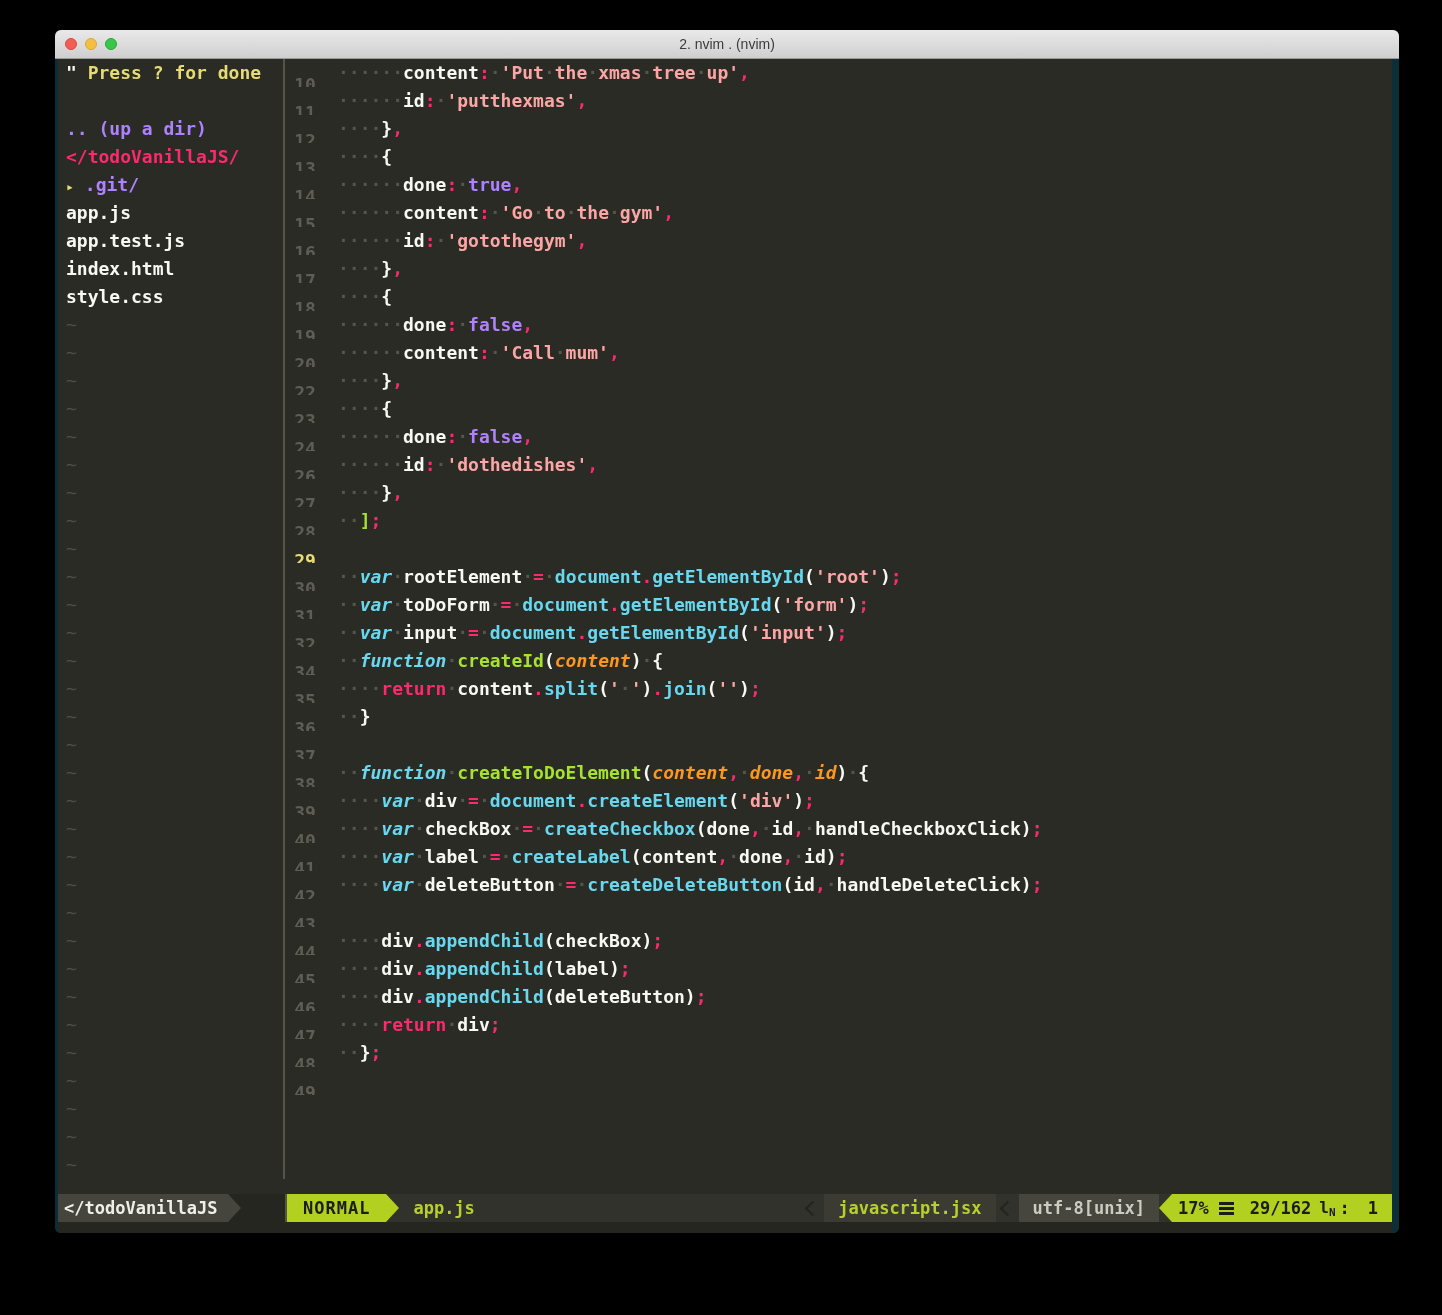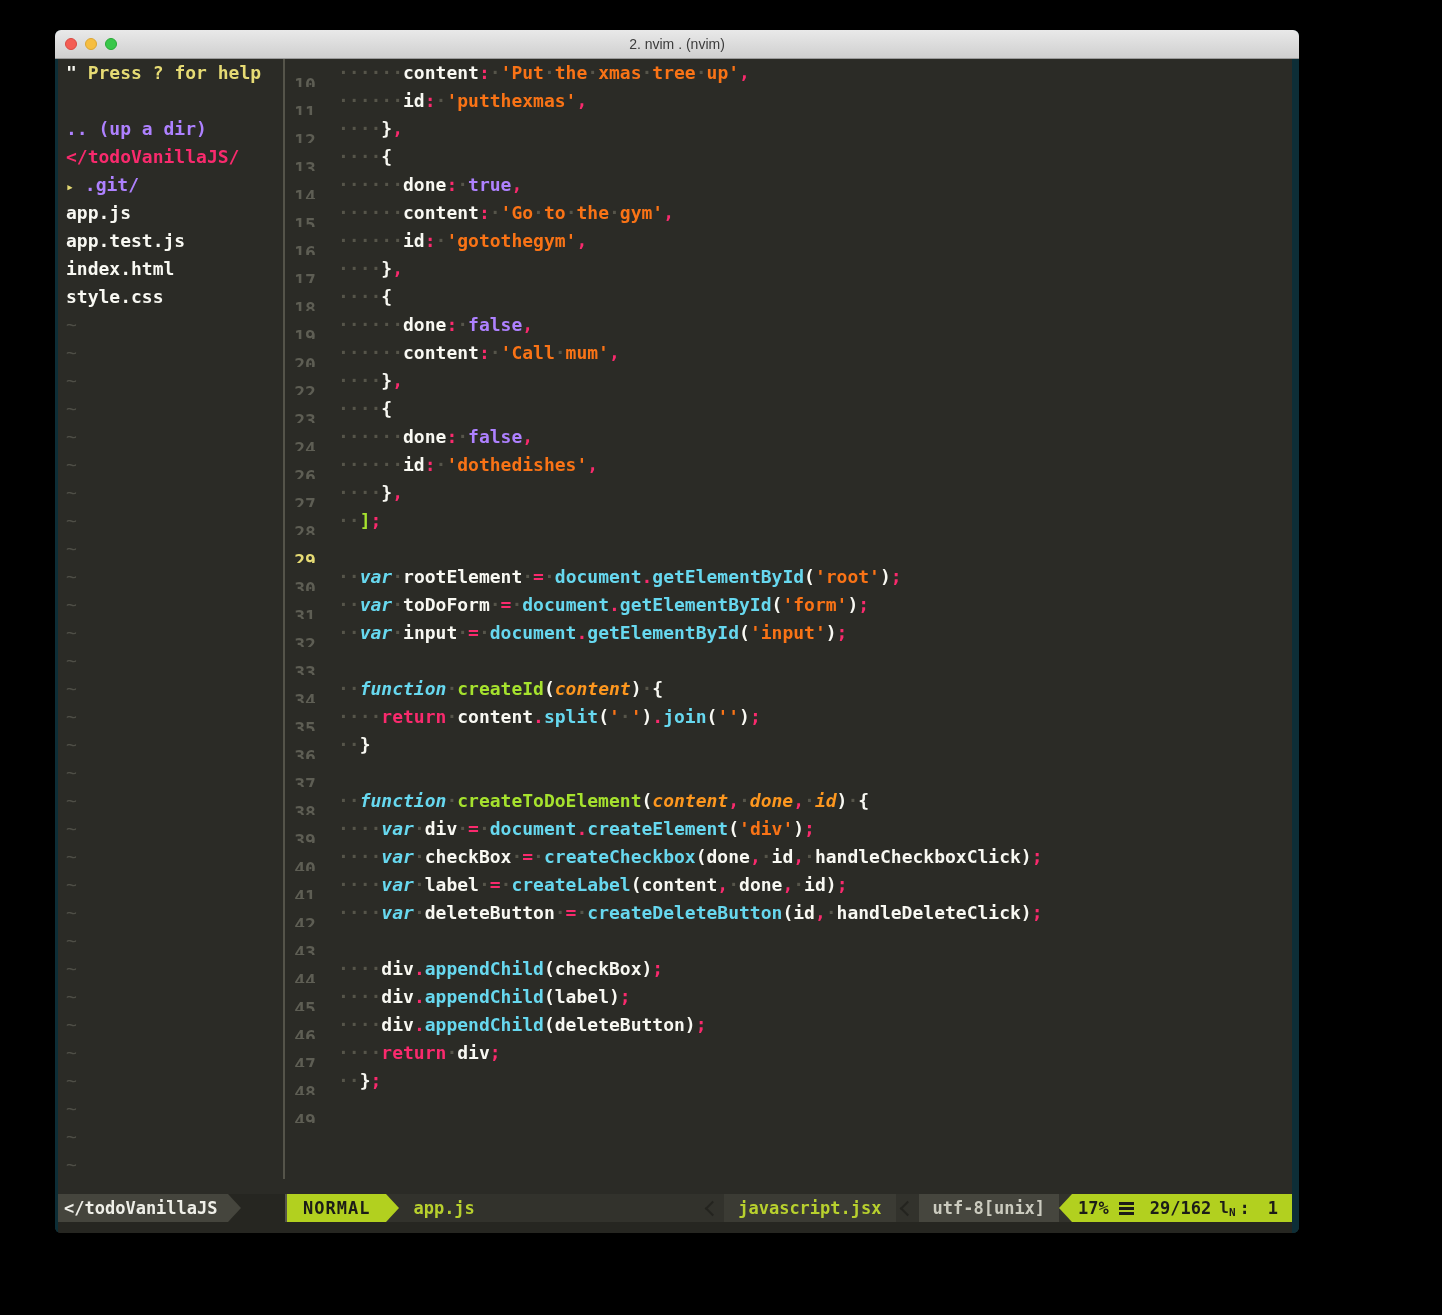--- a/index.html
+++ b/index.html
@@ -1,18 +1,18 @@
 <!DOCTYPE html>
 <html><head>
 <meta charset="utf-8">
 <style>
   html,body{margin:0;padding:0;background:#000;}
   body{width:1442px;height:1315px;position:relative;overflow:hidden;
        font-family:"DejaVu Sans Mono","Liberation Mono",monospace;}
-  .window{position:absolute;left:55px;top:30px;width:1244px;height:1203px;
+  .window{position:absolute;left:55px;top:30px;width:1344px;height:1203px;
           background:#0d2e37;border-radius:6px;overflow:hidden;
           display:flex;flex-direction:column;}
   
   .titlebar{height:28px;flex:none;background:linear-gradient(#e9e9e9,#cfcfcf);
             border-bottom:1px solid #9a9a9a;position:relative;
             display:flex;align-items:center;}
   .lights{display:flex;gap:8px;margin-left:10px;}
   .light{width:12px;height:12px;border-radius:50%;}
   .light.red{background:#f45d54;border:1px solid #d94a42;box-sizing:border-box;}
   .light.yellow{background:#f6be41;border:1px solid #dca633;box-sizing:border-box;}
@@ -29,21 +29,21 @@
   .vsplit{width:2px;flex:none;background:#55544a;}
   .editor{flex:1;display:flex;flex-direction:column;min-width:0;}
   .row{height:28px;flex:none;line-height:28px;font-size:18px;font-weight:bold;
        white-space:pre;overflow:hidden;}
   .sidebar .row{padding-left:8px;}
   .editor .row{display:flex;}
   .lnum{width:40px;flex:none;text-align:center;color:#5e5e54;margin-right:13px;margin-top:12px;}
   .lnum.cur{color:#e6db74;}
   .ltext{flex:1;white-space:pre;}
   
-  .fg{color:#f8f8f2;} .str{color:#f97316;text-align:right;} .op{color:#f92a6d;}
+  .fg{color:#f8f8f2;} .str{color:#fca5a5;text-align:right;} .op{color:#f92a6d;}
   .kw{color:#67d8ef;font-style:italic;} .mt{color:#67d8ef;}
   .fn{color:#a6e22e;} .pr{color:#fd971f;font-style:italic;}
   .bool{color:#ae81ff;} .gb{color:#a6e22e;} .dim{color:#56554a;}
   .c-help{color:#e6db74;} .c-quote{color:#f8f8f2;}
   .c-updir{color:#ae81ff;} .c-root{color:#f92a6d;}
   .c-arrow{color:#e6db74;font-size:13px;} .c-dir{color:#ae81ff;}
   .c-file{color:#f8f8f2;} .c-tilde{color:#4e4e46;font-weight:normal;}
   .indent2{padding-left:22px;}
   
   .statusline{height:28px;flex:none;display:flex;background:#32322c;
@@ -83,21 +83,21 @@
       <span class="light red"></span>
       <span class="light yellow"></span>
       <span class="light green"></span>
     </div>
     <div class="title">2. nvim . (nvim)</div>
   </div>
 
   <div class="term">
     <div class="panes">
       <div class="sidebar">
-        <div class="row"><span class="c-quote">"</span><span class="c-help"> Press ? for help</span></div>
+        <div class="row"><span class="c-quote">"</span><span class="c-help"> Press ? for done</span></div>
         <div class="row"></div>
         <div class="row c-updir">.. (up a dir)</div>
         <div class="row c-root">&lt;/todoVanillaJS/</div>
         <div class="row"><span class="c-arrow">▸</span><span class="c-dir indent2" style="padding-left:11px;text-align:center;">.git/</span></div>
         <div id="explorer-files">
             <div class="row c-file indent2">app.js</div>
             <div class="row c-file indent2">app.test.js</div>
             <div class="row c-file indent2">index.html</div>
             <div class="row c-file indent2">style.css</div>
           </div>
@@ -152,21 +152,20 @@
             <div class="row"><span class="lnum">22</span><span class="ltext"><span class="dim">····</span><span class="fg">}</span><span class="op">,</span></span></div>
             <div class="row"><span class="lnum">23</span><span class="ltext"><span class="dim">····</span><span class="fg">{</span></span></div>
             <div class="row"><span class="lnum">24</span><span class="ltext"><span class="dim">······</span><span class="fg">done</span><span class="op">:</span><span class="dim">·</span><span class="bool">false</span><span class="op">,</span></span></div>
             <div class="row"><span class="lnum">26</span><span class="ltext"><span class="dim">······</span><span class="fg">id</span><span class="op">:</span><span class="dim">·</span><span class="str">'dothedishes'</span><span class="op">,</span></span></div>
             <div class="row"><span class="lnum">27</span><span class="ltext"><span class="dim">····</span><span class="fg">}</span><span class="op">,</span></span></div>
             <div class="row"><span class="lnum">28</span><span class="ltext"><span class="dim">··</span><span class="gb">]</span><span class="op">;</span></span></div>
             <div class="row"><span class="lnum cur">29</span><span class="ltext"></span></div>
             <div class="row"><span class="lnum">30</span><span class="ltext"><span class="dim">··</span><span class="kw">var</span><span class="dim">·</span><span class="fg">rootElement</span><span class="dim">·</span><span class="op">=</span><span class="dim">·</span><span class="mt">document</span><span class="op">.</span><span class="mt">getElementById</span><span class="fg">(</span><span class="str">'root'</span><span class="fg">)</span><span class="op">;</span></span></div>
             <div class="row"><span class="lnum">31</span><span class="ltext"><span class="dim">··</span><span class="kw">var</span><span class="dim">·</span><span class="fg">toDoForm</span><span class="dim">·</span><span class="op">=</span><span class="dim">·</span><span class="mt">document</span><span class="op">.</span><span class="mt">getElementById</span><span class="fg">(</span><span class="str">'form'</span><span class="fg">)</span><span class="op">;</span></span></div>
             <div class="row"><span class="lnum">32</span><span class="ltext"><span class="dim">··</span><span class="kw">var</span><span class="dim">·</span><span class="fg">input</span><span class="dim">·</span><span class="op">=</span><span class="dim">·</span><span class="mt">document</span><span class="op">.</span><span class="mt">getElementById</span><span class="fg">(</span><span class="str">'input'</span><span class="fg">)</span><span class="op">;</span></span></div>
-            <div class="row"><span class="lnum">33</span><span class="ltext"></span></div>
             <div class="row"><span class="lnum">34</span><span class="ltext"><span class="dim">··</span><span class="kw">function</span><span class="dim">·</span><span class="fn">createId</span><span class="fg">(</span><span class="pr">content</span><span class="fg">)</span><span class="dim">·</span><span class="fg">{</span></span></div>
             <div class="row"><span class="lnum">35</span><span class="ltext"><span class="dim">····</span><span class="op">return</span><span class="dim">·</span><span class="fg">content</span><span class="op">.</span><span class="mt">split</span><span class="fg">(</span><span class="str">'</span><span class="dim">·</span><span class="str">'</span><span class="fg">)</span><span class="op">.</span><span class="mt">join</span><span class="fg">(</span><span class="str">''</span><span class="fg">)</span><span class="op">;</span></span></div>
             <div class="row"><span class="lnum">36</span><span class="ltext"><span class="dim">··</span><span class="fg">}</span></span></div>
             <div class="row"><span class="lnum">37</span><span class="ltext"></span></div>
             <div class="row"><span class="lnum">38</span><span class="ltext"><span class="dim">··</span><span class="kw">function</span><span class="dim">·</span><span class="fn">createToDoElement</span><span class="fg">(</span><span class="pr">content</span><span class="op">,</span><span class="dim">·</span><span class="pr">done</span><span class="op">,</span><span class="dim">·</span><span class="pr">id</span><span class="fg">)</span><span class="dim">·</span><span class="fg">{</span></span></div>
             <div class="row"><span class="lnum">39</span><span class="ltext"><span class="dim">····</span><span class="kw">var</span><span class="dim">·</span><span class="fg">div</span><span class="dim">·</span><span class="op">=</span><span class="dim">·</span><span class="mt">document</span><span class="op">.</span><span class="mt">createElement</span><span class="fg">(</span><span class="str">'div'</span><span class="fg">)</span><span class="op">;</span></span></div>
             <div class="row"><span class="lnum">40</span><span class="ltext"><span class="dim">····</span><span class="kw">var</span><span class="dim">·</span><span class="fg">checkBox</span><span class="dim">·</span><span class="op">=</span><span class="dim">·</span><span class="mt">createCheckbox</span><span class="fg">(</span><span class="fg">done</span><span class="op">,</span><span class="dim">·</span><span class="fg">id</span><span class="op">,</span><span class="dim">·</span><span class="fg">handleCheckboxClick</span><span class="fg">)</span><span class="op">;</span></span></div>
             <div class="row"><span class="lnum">41</span><span class="ltext"><span class="dim">····</span><span class="kw">var</span><span class="dim">·</span><span class="fg">label</span><span class="dim">·</span><span class="op">=</span><span class="dim">·</span><span class="mt">createLabel</span><span class="fg">(</span><span class="fg">content</span><span class="op">,</span><span class="dim">·</span><span class="fg">done</span><span class="op">,</span><span class="dim">·</span><span class="fg">id</span><span class="fg">)</span><span class="op">;</span></span></div>
             <div class="row"><span class="lnum">42</span><span class="ltext"><span class="dim">····</span><span class="kw">var</span><span class="dim">·</span><span class="fg">deleteButton</span><span class="dim">·</span><span class="op">=</span><span class="dim">·</span><span class="mt">createDeleteButton</span><span class="fg">(</span><span class="fg">id</span><span class="op">,</span><span class="dim">·</span><span class="fg">handleDeleteClick</span><span class="fg">)</span><span class="op">;</span></span></div>
             <div class="row"><span class="lnum">43</span><span class="ltext"></span></div>

